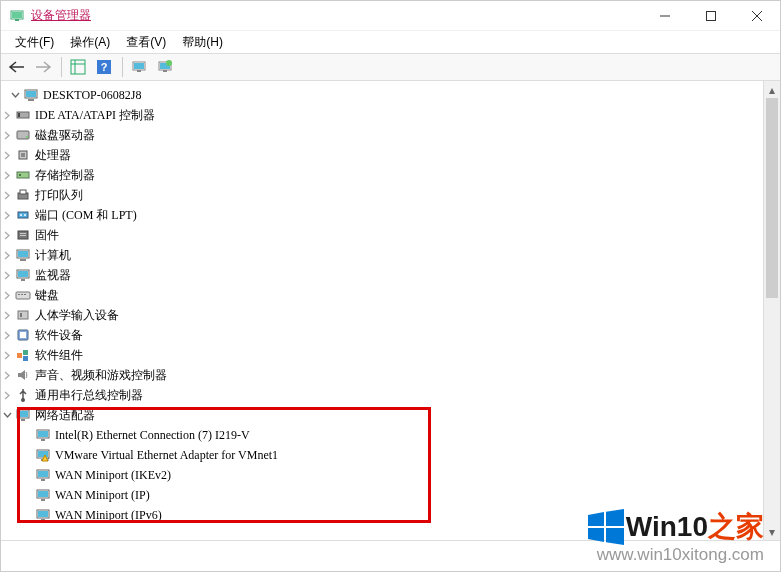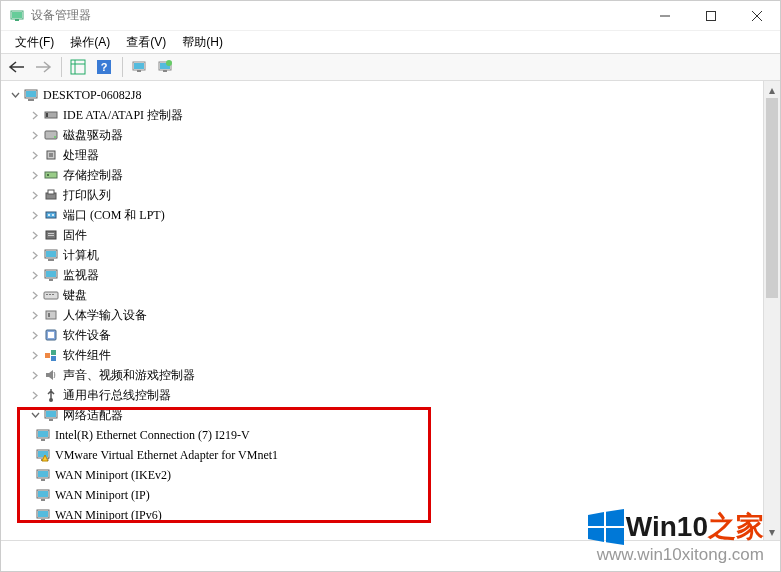--- a/index.html
+++ b/index.html
@@ -1,40 +1,40 @@
 <!DOCTYPE html>
 <html><head>
   <meta charset="utf-8">
   <style>
     * { box-sizing: border-box; margin: 0; padding: 0; }
     body { font-family: "Microsoft YaHei", Arial, sans-serif; font-size: 12px; background: #fff; position: relative; width: 781px; height: 572px; overflow: hidden; border: 1px solid #ccc; }
     
     .titlebar { height: 30px; display: flex; align-items: center; padding-left: 8px; background: #fff; border-bottom: 1px solid #f0f0f0; }
     .titlebar-icon { width: 16px; height: 16px; margin-right: 6px; }
-    .titlebar-title { flex: 1; color: #737373; }
+    .titlebar-title { flex: 1; color: #be185d; text-decoration: underline; }
     .win-controls { display: flex; }
     .win-btn { width: 46px; height: 30px; display: flex; align-items: center; justify-content: center; color: #555; }
     .win-btn svg { width: 10px; height: 10px; }
     
     .menubar { height: 22px; display: flex; align-items: center; padding-left: 6px; background: #fff; text-align: right; }
     .menu-item { padding: 2px 8px; cursor: default; }
     
     .toolbar { height: 28px; display: flex; align-items: center; padding-left: 4px; border-top: 1px solid #ddd; border-bottom: 1px solid #ddd; background: #f8f8f8; }
     .tool-btn { width: 24px; height: 24px; display: flex; align-items: center; justify-content: center; margin-right: 2px; }
     .tool-sep { width: 1px; height: 20px; background: #ccc; margin: 0 4px; }
     
     .tree-area { height: 460px; overflow: hidden; background: #fff; position: relative; border-bottom: 1px solid #ddd; }
     .tree { padding: 4px 0; font-family: Liberation Serif, serif; }
     .tree-row { display: flex; align-items: center; height: 20px; white-space: nowrap; }
     .expander { width: 12px; height: 12px; display: flex; align-items: center; justify-content: center; margin-right: 2px; cursor: pointer; }
     .expander svg { width: 9px; height: 9px; }
     .node-icon { width: 16px; height: 16px; margin-right: 4px; flex-shrink: 0; }
     .node-label { color: #000; }
     .indent0 { padding-left: 8px; }
-    .indent1 { padding-left: 28px; }
+    .indent1 { }
     .indent2 { padding-left: 34px; }
     
     .scrollbar-v { position: absolute; right: 0; top: 0; bottom: 0; width: 17px; background: #f0f0f0; border-left: 1px solid #ddd; }
     .scroll-arrow { height: 17px; display:flex; align-items:center; justify-content:center; color:#666; }
     .scroll-thumb { position: absolute; left: 2px; right: 2px; top: 17px; height: 200px; background: #cdcdcd; border-radius: 0; }
     
     .highlight-box { position: absolute; border: 3px solid #d00; pointer-events: none; z-index: 50; }
     
     .watermark { position: absolute; right: 16px; bottom: 6px; text-align: right; z-index: 60; }
     .watermark-main { display: flex; align-items: center; justify-content: flex-end; }

